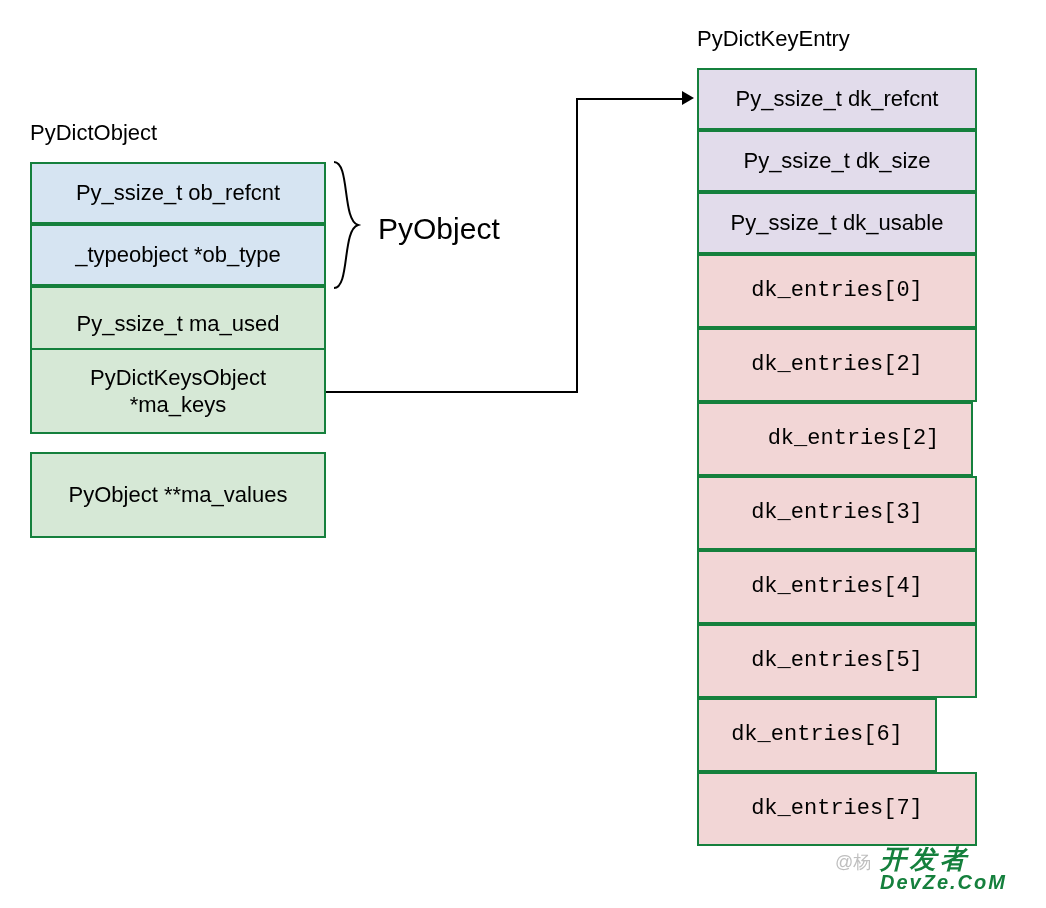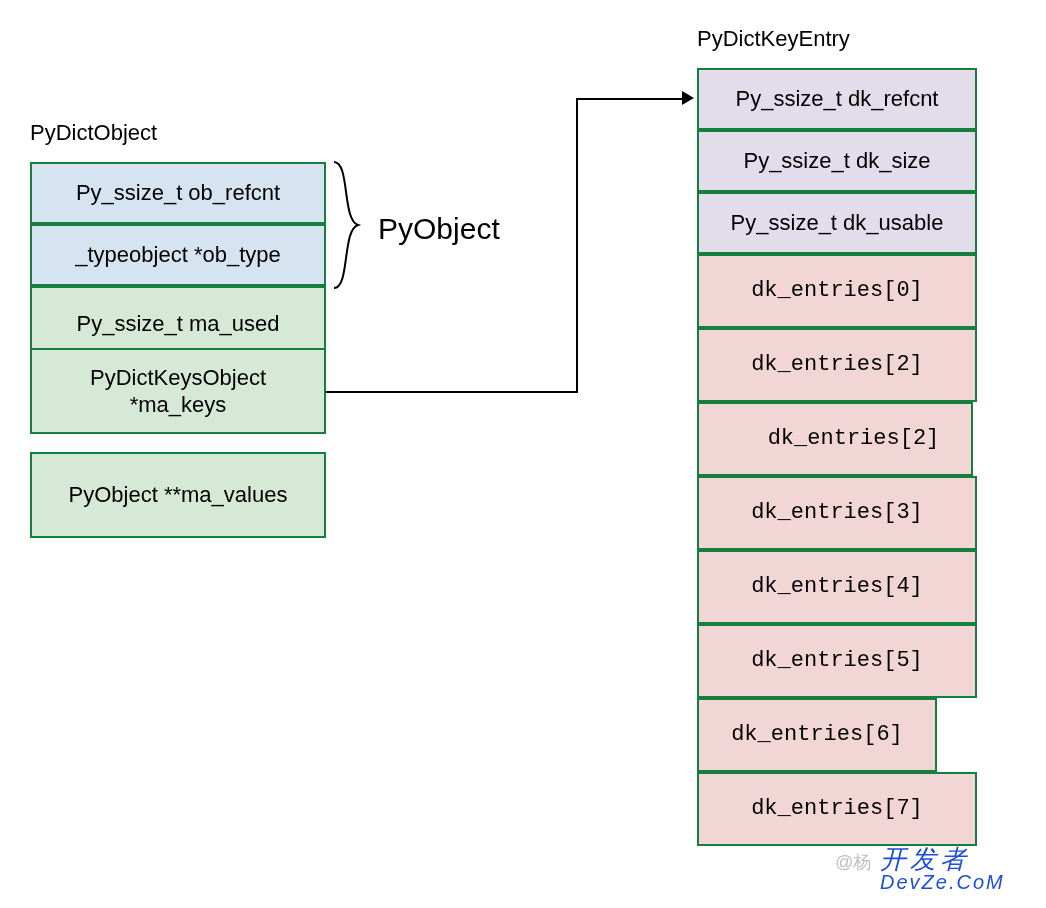--- a/index.html
+++ b/index.html
@@ -58,23 +58,23 @@
   }
   .watermark1 {
     position: absolute;
     color: #bfbfbf;
     font-size: 18px;
   }
   .watermark2 {
     position: absolute;
     font-family: "Microsoft YaHei", Arial, sans-serif;
     font-size: 26px;
-    font-weight: normal;
+    font-weight: bold;
     font-style: italic;
-    color: #1d4ed8;
+    color: #15803d;
     letter-spacing: 4px;
     line-height: 1.0;
   }
   .watermark2 .sub {
     font-size: 20px;
     letter-spacing: 2px;
   }
 </style>
 </head>
 <body>

